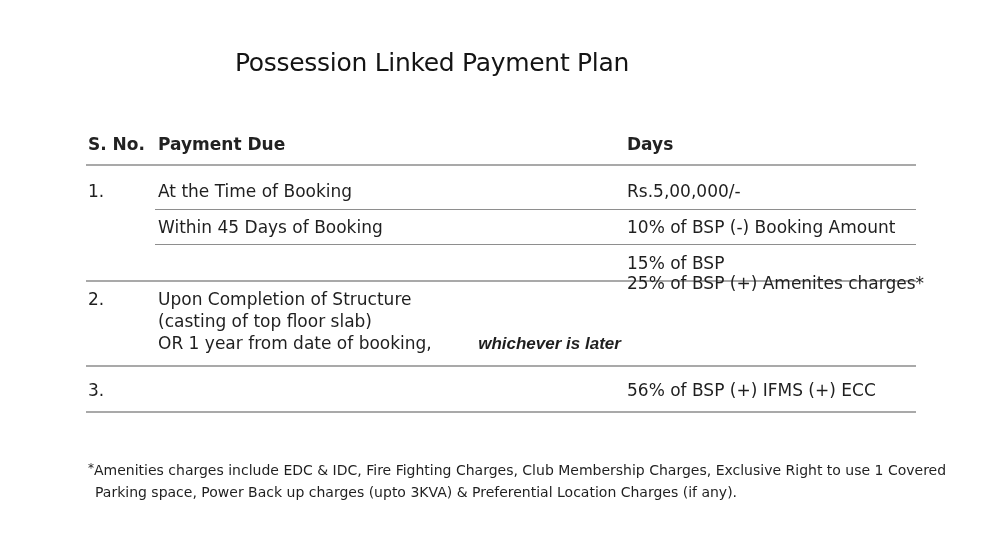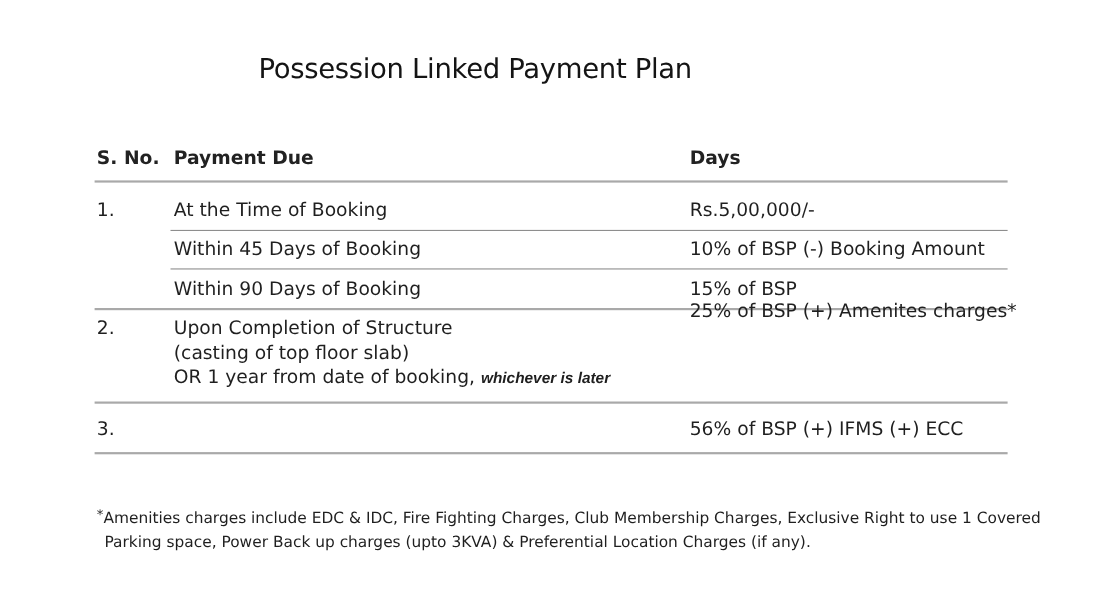--- a/index.html
+++ b/index.html
@@ -61,21 +61,22 @@
       position: absolute;
       font-size: 17px;
       line-height: 22px;
       color: #1f1f1f;
       white-space: nowrap;
     }
     .it {
       font-family: "Liberation Sans", sans-serif;
       font-style: italic;
       font-weight: bold;
-      font-size: 14px;
+      font-size: 17px;
+      margin-left: 41px;
     }
     .footnote {
       position: absolute;
       left: 88px;
       top: 457px;
       width: 860px;
       font-size: 14px;
       line-height: 22px;
       color: #1f1f1f;
     }
@@ -103,21 +104,20 @@
   <div class="cell" style="top:52px; left:72px;">At the Time of Booking</div>
   <div class="cell" style="top:52px; left:541px;">Rs.5,00,000/-</div>
 
   <div class="rule-sub" style="top:81px;"></div>
 
   <div class="cell" style="top:88px; left:72px;">Within 45 Days of Booking</div>
   <div class="cell" style="top:88px; left:541px;">10% of BSP (-) Booking Amount</div>
 
   <div class="rule-sub" style="top:116px;"></div>
 
-  <div class="cell" style="top:124px; left:72px;">Within 90 Days of Booking</div>
   <div class="cell" style="top:124px; left:541px;">15% of BSP</div>
 
   <div class="rule-full" style="top:152px;"></div>
 
   <div class="cell" style="top:160px; left:2px;">2.</div>
   <div class="cell" style="top:160px; left:72px;">Upon Completion of Structure</div>
   <div class="cell" style="top:182px; left:72px;">(casting of top floor slab)</div>
   <div class="cell" style="top:204px; left:72px;">
     <span>OR 1 year from date of booking,</span>
     <span class="it">whichever is later</span>

